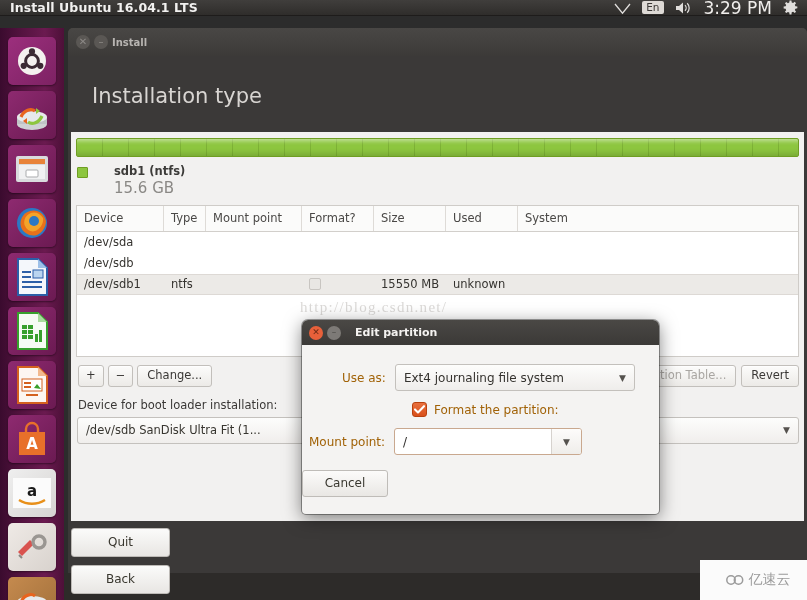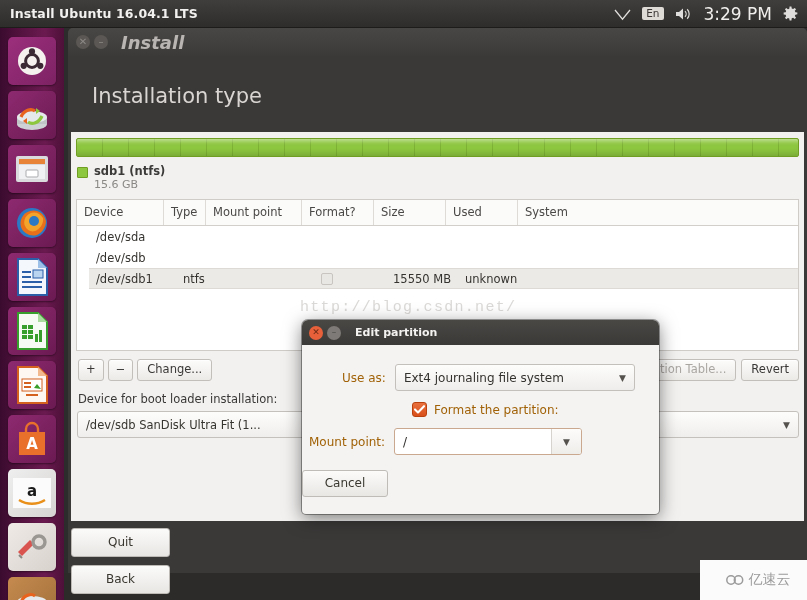--- a/index.html
+++ b/index.html
@@ -6,23 +6,23 @@
   html, body {
     width: 807px; height: 600px;
     overflow: hidden;
     font-family: "DejaVu Sans", "Liberation Sans", sans-serif;
     background: #2c2c2c;
   }
   #screen { position: relative; width: 807px; height: 600px; }
 
   
   #top-panel {
-    position: absolute; top: 0; left: 0; width: 807px; height: 28px;
+    position: absolute; top: 0; left: 0; width: 807px; height: 16px;
     background: linear-gradient(to bottom, #403e3c 0%, #2f2d2b 100%);
-    display: flex; align-items: center;
+    display: flex; 
     border-bottom: 1px solid #1e1c1b;
   }
   #panel-title {
     color: #f2f1f0; font-size: 12.5px; font-weight: bold;
     margin-left: 10px; letter-spacing: .1px;
   }
   #indicators {
     margin-left: auto; display: flex; align-items: center;
     gap: 11px; padding-right: 9px; color: #e6e4e2;
   }
@@ -56,65 +56,65 @@
   #win-titlebar {
     height: 28px; display: flex; align-items: center;
     background: linear-gradient(to bottom, #494745 0%, #3c3a38 100%);
     border-radius: 5px 5px 0 0; padding-left: 8px;
   }
   .wbtn { width: 14px; height: 14px; border-radius: 50%; margin-right: 4px;
     display: flex; align-items: center; justify-content: center;
     font-size: 10px; line-height: 1; }
   .wbtn.inactive-close { background: #5a5754; color: #8d8a87; }
   .wbtn.inactive-min { background: #5a5754; color: #8d8a87; }
-  #win-title { color: #b8b5b2; font-size: 18px; font-weight: bold; margin-left: 9px; font-style: italic; }
+  #win-title { color: #b8b5b2; font-size: 10px; font-weight: bold; margin-left: 0; }
 
   #page-heading {
     color: #d8d5d2; font-size: 21px; padding: 28px 0 0 24px; font-weight: normal;
   }
 
   
   #content-panel {
     position: absolute; left: 3px; top: 104px; width: 733px; height: 389px;
     background: #f2f1f0;
   }
 
   
   #part-bar-wrap { padding: 6px 5px 0 5px; }
   #part-bar {
     height: 19px; border: 1px solid #6f9e22; border-radius: 2px;
     background: repeating-linear-gradient(to right,
       #8dc63f 0px, #8dc63f 25px, #7cb134 25px, #7cb134 26px);
     box-shadow: inset 0 -6px 6px -4px rgba(0,0,0,.18), inset 0 5px 4px -3px rgba(255,255,255,.5);
   }
-  #legend { display: flex; padding: 7px 0 4px 6px; }
+  #legend { display: flex; padding: 7px 0 4px 6px; gap: 20px; }
   .legend-swatch {
     width: 11px; height: 11px; background: #8dc63f; border: 1px solid #6f9e22;
     margin-top: 3px; margin-right: 6px; border-radius: 1px;
   }
   .legend-name { font-size: 11.5px; font-weight: bold; color: #3c3b39; line-height: 1.25; }
-  .legend-size { font-size: 11px; color: #8a8885; line-height: 1.35; }
+  .legend-size { font-size: 15px; color: #8a8885; line-height: 1.35; }
 
   
   #part-table { margin: 2px 5px 0 5px; border: 1px solid #cfccc8; background: #fff; }
   .tbl-head { display: flex; background: #fbfbfa; border-bottom: 1px solid #d2cfcb; }
   .tbl-head div {
     font-size: 11.5px; color: #4a4846; padding: 5px 7px 6px;
     border-right: 1px solid #dedbd7;
   }
   .tbl-head div:last-child { border-right: none; flex: 1; }
   .tbl-row { display: flex; height: 21px; align-items: center; font-size: 11.5px; color: #35332f; }
   .tbl-row.sel { background: #eceae7; border-top: 1px solid #ddd9d5; border-bottom: 1px solid #ddd9d5; }
   .tbl-row div { padding-left: 7px; }
   .cell-fmt-box {
     width: 12px; height: 12px; background: #e9e7e4;
     border: 1px solid #c8c5c1; border-radius: 2px;
   }
 
-  #table-body { height: 124px; background: #fff; margin-left: 12px; }
+  #table-body { height: 124px; background: #fff; }
 
   
   .btn {
     font-size: 11.5px; color: #3a3836;
     background: linear-gradient(to bottom, #fcfcfb 0%, #eceae7 100%);
     border: 1px solid #c2bfbb; border-radius: 3px;
     padding: 3px 9px 4px; line-height: 1.15;
     box-shadow: 0 1px 0 rgba(255,255,255,.7) inset;
   }
   .btn.disabled { color: #a9a6a2; }
@@ -192,21 +192,21 @@
   .dlg-btn {
     width: 86px; text-align: center; font-size: 12px; padding: 5px 0 6px;
     background: linear-gradient(to bottom, #fcfbfa 0%, #e9e7e4 100%);
     border: 1px solid #bfbcb8; border-radius: 3px; color: #39372f;
   }
 
   
   .wm-url {
     position: absolute; left: 300px; top: 299px; font-size: 15px;
     color: rgba(190,186,182,.55); letter-spacing: 1.3px;
-    font-family: Liberation Mono, monospace; pointer-events: none;
+    font-family: Liberation Serif, serif; pointer-events: none;
   }
   #wm-logo {
     position: absolute; right: 0; bottom: 0; width: 107px; height: 40px;
     background: #fbfbfb; display: flex; align-items: center; justify-content: center;
     gap: 4px; color: #9b9b9b; font-size: 14px; padding-left: 8px;
   }
   #desktop-bottom {
     position: absolute; left: 64px; top: 573px; width: 743px; height: 27px;
     background: #2d2b29;
   }

